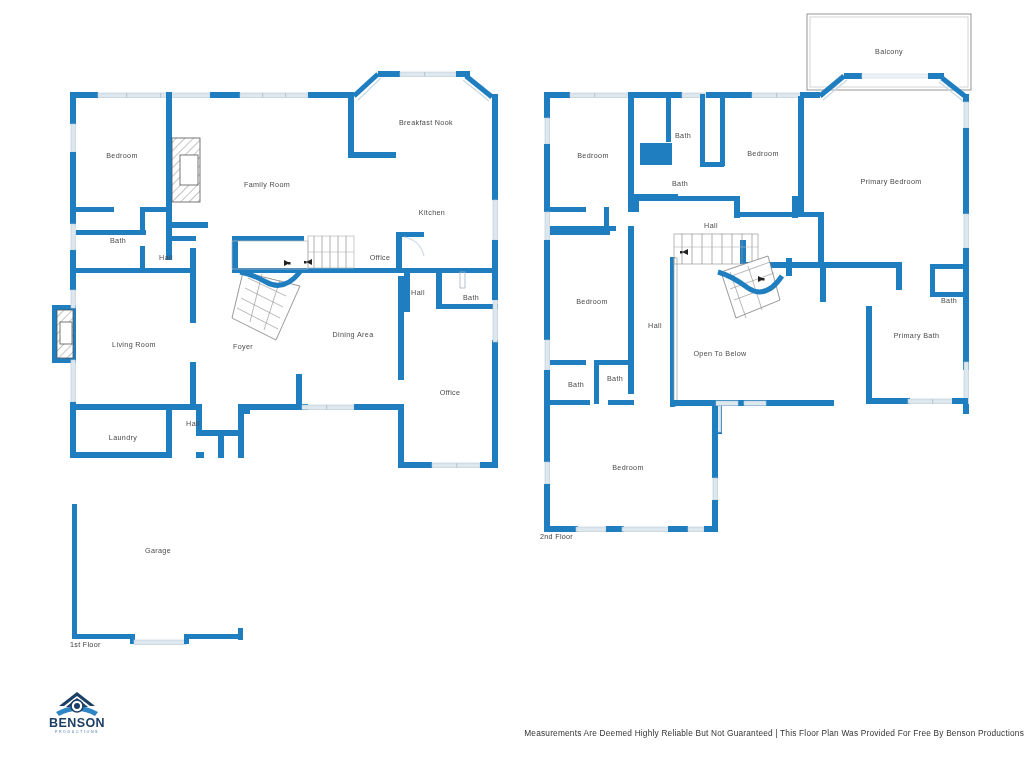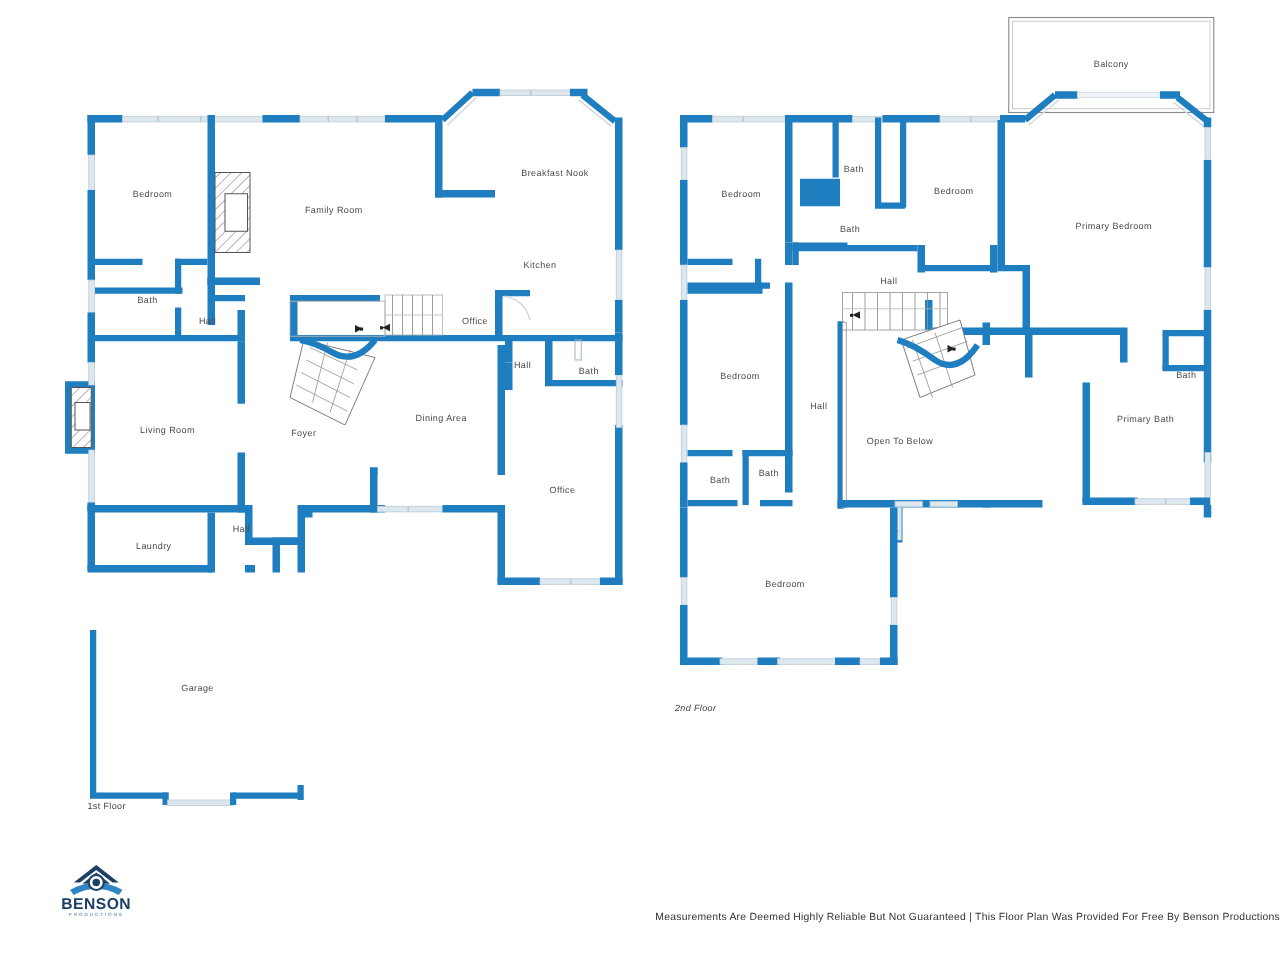--- a/index.html
+++ b/index.html
@@ -324,22 +324,22 @@
 
     <rect x="790" y="400" width="44" height="6" fill="#1f7ec0"></rect>
     <rect x="820" y="264" width="6" height="38" fill="#1f7ec0"></rect>
   </g>
 </svg>
 
 <div id="room-labels">
     <div class="room-label" style="left: 122px; top: 155px;">Bedroom</div>
     <div class="room-label" style="left: 118px; top: 240px;">Bath</div>
     <div class="room-label" style="left: 166px; top: 257px;">Hall</div>
-    <div class="room-label" style="left: 267px; top: 168px;">Family Room</div>
-    <div class="room-label" style="left: 444px; top: 122px; margin-top: 16px;">Breakfast Nook</div>
+    <div class="room-label" style="left: 267px; top: 184px;">Family Room</div>
+    <div class="room-label" style="left: 426px; top: 122px;">Breakfast Nook</div>
     <div class="room-label" style="left: 432px; top: 212px;">Kitchen</div>
     <div class="room-label" style="left: 380px; top: 257px;">Office</div>
     <div class="room-label" style="left: 418px; top: 292px;">Hall</div>
     <div class="room-label" style="left: 471px; top: 297px;">Bath</div>
     <div class="room-label" style="left: 134px; top: 344px;">Living Room</div>
     <div class="room-label" style="left: 243px; top: 346px;">Foyer</div>
     <div class="room-label" style="left: 353px; top: 334px;">Dining Area</div>
     <div class="room-label" style="left: 450px; top: 392px;">Office</div>
     <div class="room-label" style="left: 193px; top: 423px;">Hall</div>
     <div class="room-label" style="left: 123px; top: 437px;">Laundry</div>
@@ -356,21 +356,21 @@
     <div class="room-label" style="left: 720px; top: 353px;">Open To Below</div>
     <div class="room-label" style="left: 949px; top: 300px;">Bath</div>
     <div class="room-label" style="left: 905px; top: 335px; padding-left: 23px;">Primary Bath</div>
     <div class="room-label" style="left: 576px; top: 384px;">Bath</div>
     <div class="room-label" style="left: 615px; top: 378px;">Bath</div>
     <div class="room-label" style="left: 628px; top: 467px;">Bedroom</div>
   </div>
 
 <div id="floor-captions">
     <div class="floor-label" style="left: 70px; top: 640px;">1st Floor</div>
-    <div class="floor-label" style="left: 540px; top: 562px; font-style: italic;">2nd Floor</div>
+    <div class="floor-label" style="left: 540px; top: 532px;">2nd Floor</div>
   </div>
 
 <div id="footer-note">Measurements Are Deemed Highly Reliable But Not Guaranteed | This Floor Plan Was Provided For Free By Benson Productions</div>
 
 <div id="brand-logo">
   <svg viewBox="0 0 78 48" width="78" height="48" xmlns="http://www.w3.org/2000/svg">
     <g>
       <path d="M39 6 L57 20 L52 20 L39 10 L26 20 L21 20 Z" fill="#1c3f66"></path>
       <path d="M39 12 L50 21 L28 21 Z" fill="#1c3f66"></path>
       <path d="M18 26 Q39 14 60 26 L57 30 Q39 20 21 30 Z" fill="#2f86c5"></path>

